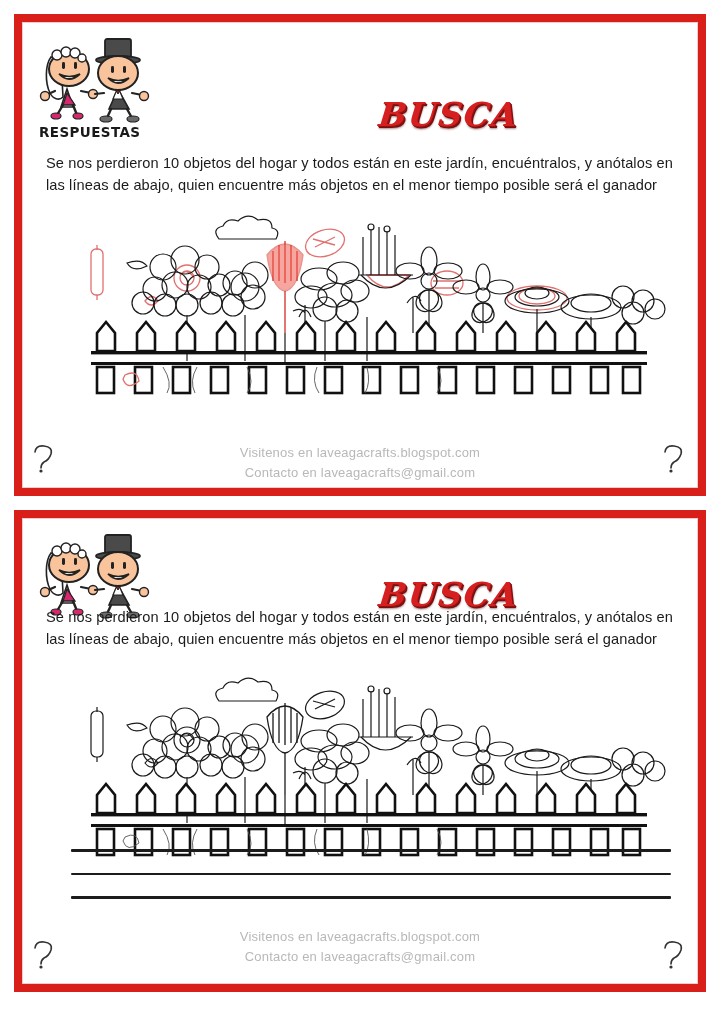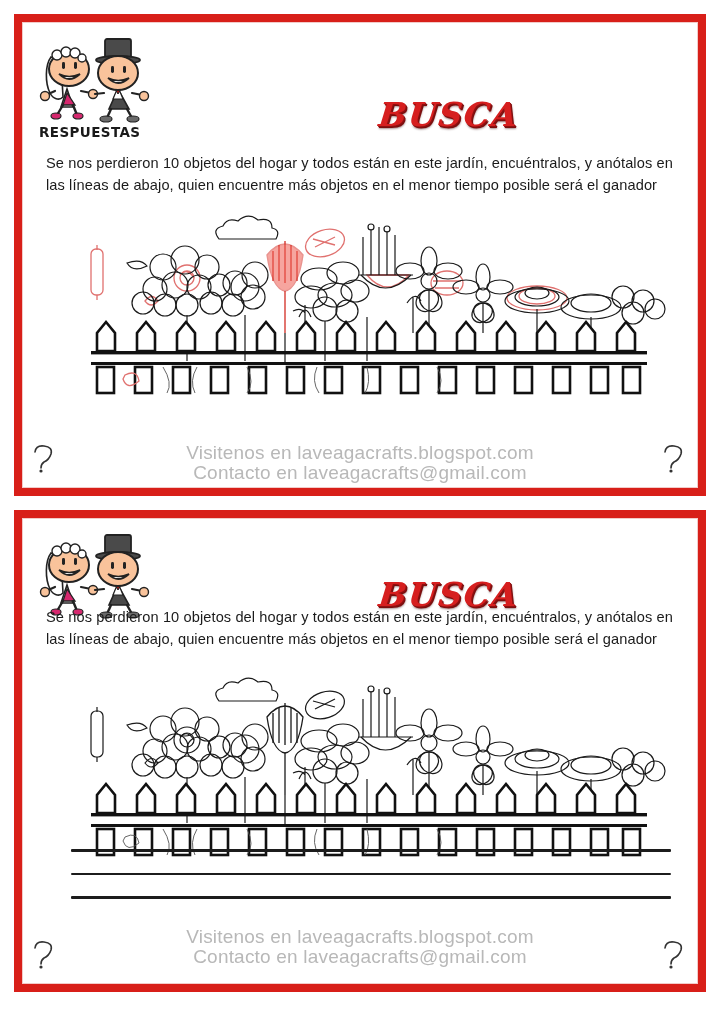--- a/index.html
+++ b/index.html
@@ -118,21 +118,21 @@
     border-radius: 1px;
   }
 
   
   .footer {
     position: absolute;
     left: 0;
     width: 100%;
     text-align: center;
     font-family: "Liberation Sans", sans-serif;
-    font-size: 19px;
+    font-size: 13px;
     line-height: 20px;
     color: #b8b8b8;
     letter-spacing: 0.2px;
   }
   .footer--answers { top: 420px; }
   .footer--puzzle  { top: 408px; }
   .footer-line { display: block; }
 
   
   .qmark {

